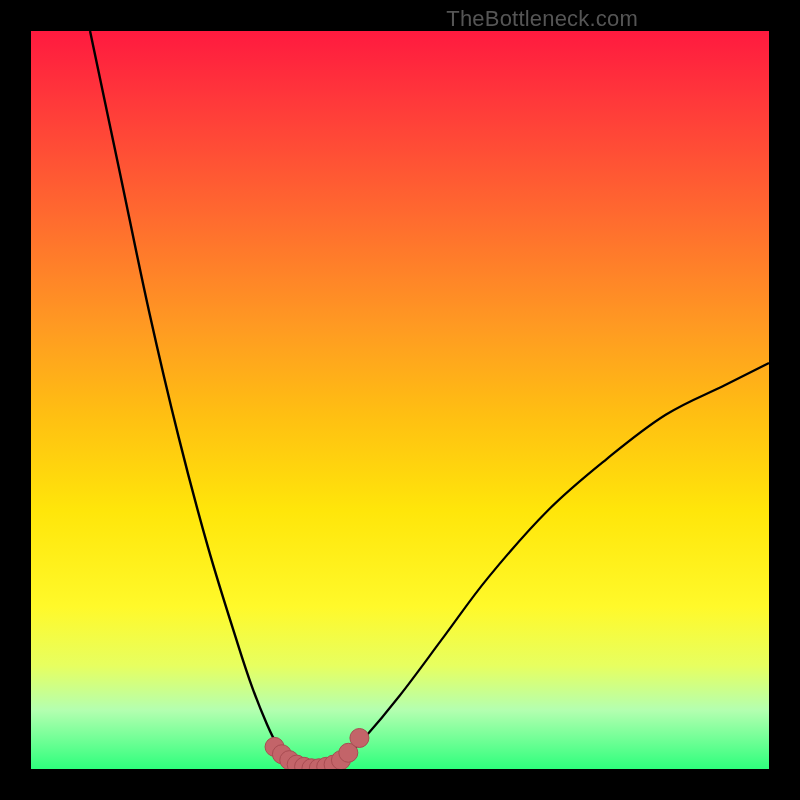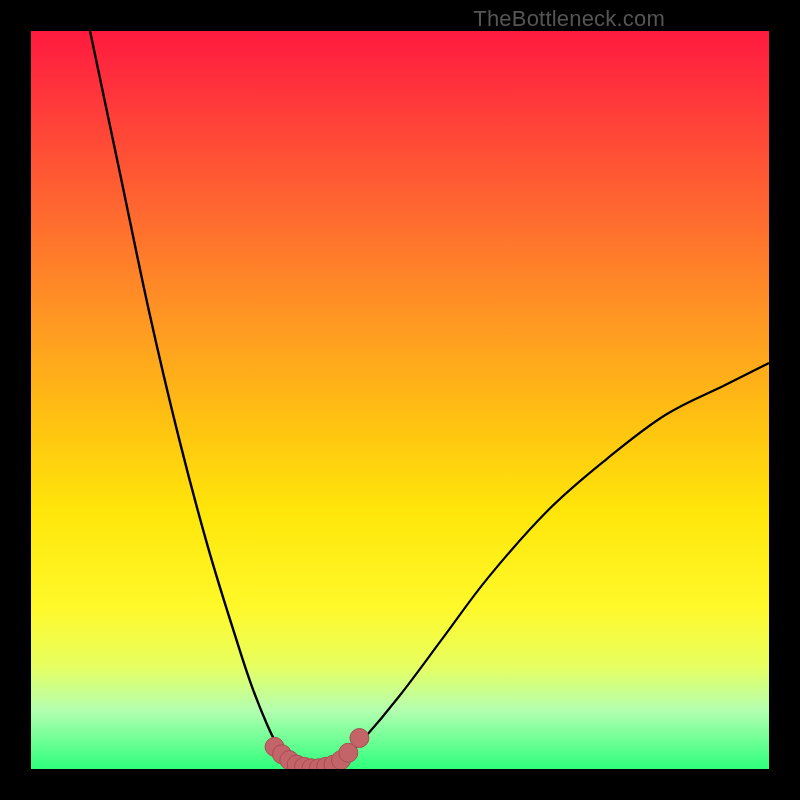--- a/index.html
+++ b/index.html
@@ -8,21 +8,20 @@
     width: 800px;
     height: 800px;
     background: #000;
     overflow: hidden;
     font-family: Arial, Helvetica, sans-serif;
   }
   #stage {
     position: relative;
     width: 658px;
     height: 800px;
-    padding-left: 27px;
   }
   #plot-area {
     position: absolute;
     left: 31px;
     top: 31px;
     width: 738px;
     height: 738px;
     overflow: hidden;
   }
   #gradient-bg {

